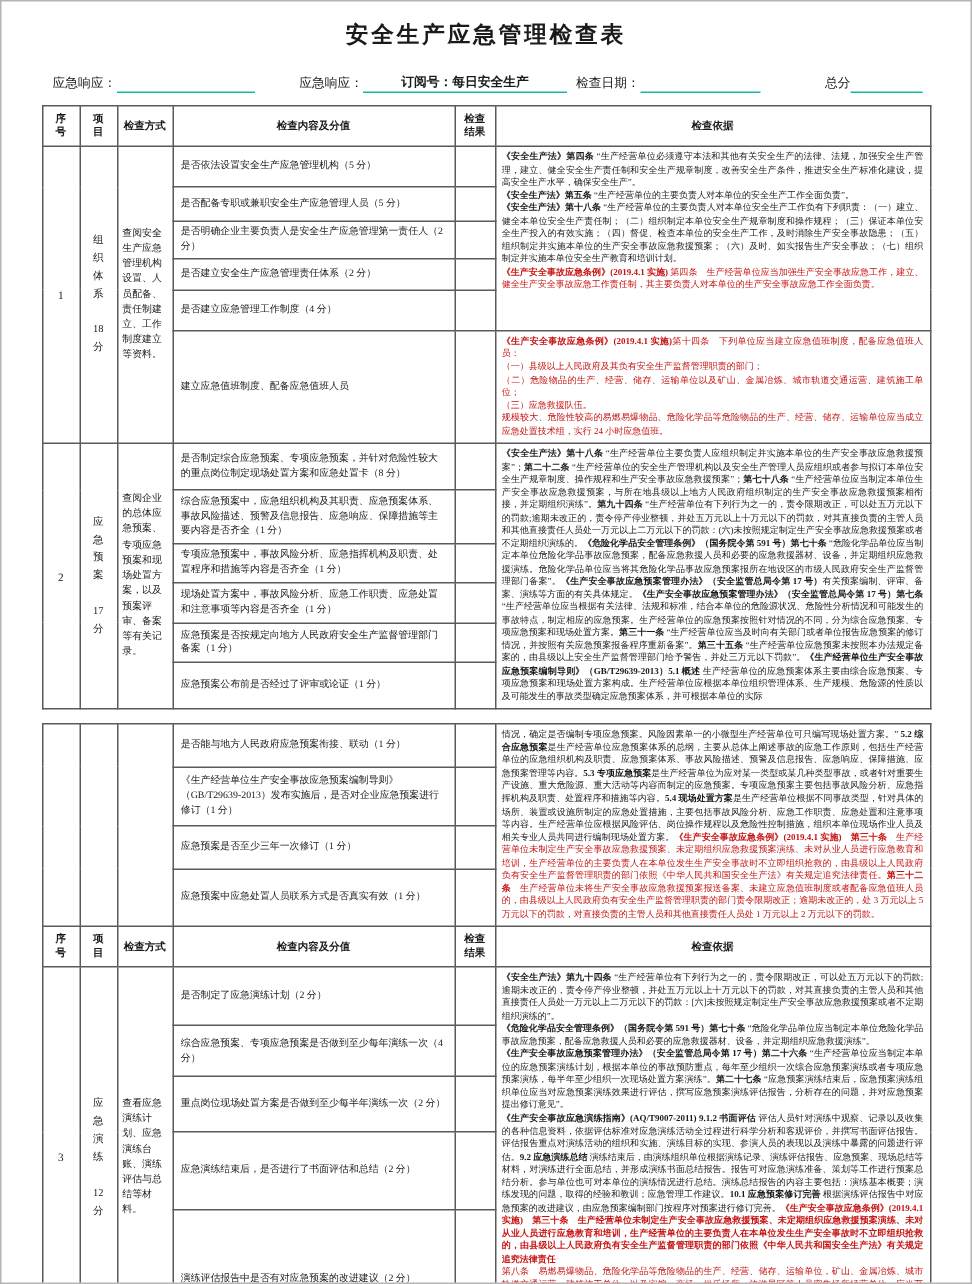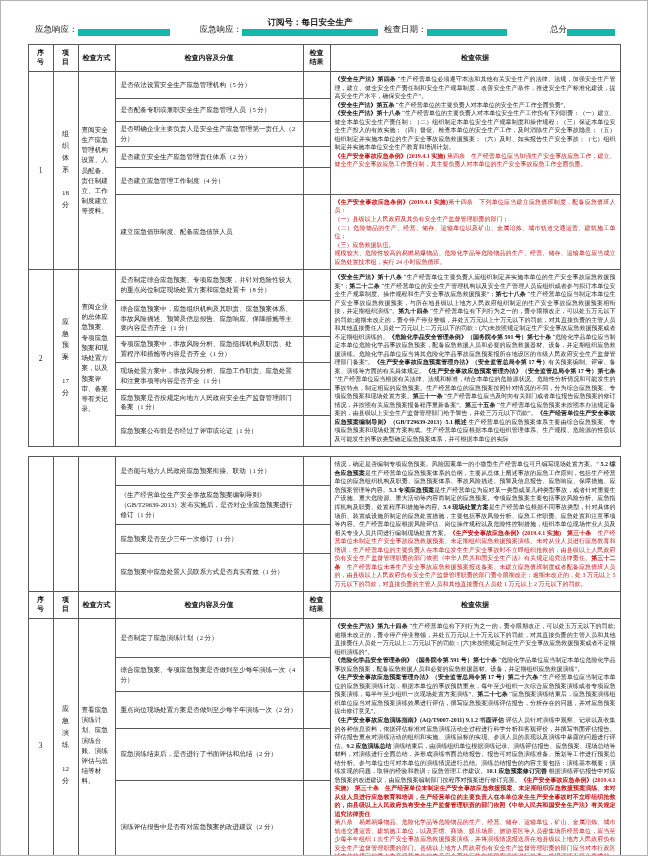--- a/index.html
+++ b/index.html
@@ -1,21 +1,21 @@
 <!DOCTYPE html>
 <html><head>
 <meta charset="utf-8">
 <style>
   html,body{margin:0;padding:0;background:#e8e8e8;}
   .page{width:646px;height:854px;background:#fff;border:1px solid #b5b5b5;margin:0 auto;overflow:hidden;
         font-family:"Liberation Serif","DejaVu Serif",serif;color:#1a1a1a;}
   .title{text-align:center;font-size:15px;font-weight:bold;letter-spacing:2px;padding-top:13px;
          font-family:"Liberation Sans","DejaVu Sans",sans-serif;}
   .info-line{display:flex;align-items:flex-end;font-size:8.5px;margin:16px 18px 8px 34px;white-space:nowrap;}
-  .fill{display:inline-block;border-bottom:7px solid #14b8a6;height:10px;}
+  .fill{display:inline-block;border-bottom:1px solid #14b8a6;height:10px;}
   .fill-unit{width:92px;margin-right:30px;}
   .fill-inspector{min-width:120px;text-align:center;font-weight:bold;height:auto;margin-right:6px;padding:0 8px;}
   .fill-date{width:80px;margin-right:40px;}
   .fill-score{width:48px;}
   .spacer{flex:1;}
   table{border-collapse:collapse;table-layout:fixed;width:592px;margin:0 auto;}
   td,th{border:1px solid #5a5a5a;padding:1px 3px;vertical-align:middle;overflow:hidden;}
   th{font-size:7px;text-align:center;line-height:1.3;padding:4px 1px;}
   td.c-no{text-align:center;font-size:7.5px;}
   td.c-project{text-align:center;font-size:7px;line-height:1.7;white-space:pre-line;}
@@ -24,20 +24,21 @@
   td.c-result{padding:0;}
   td.c-basis{font-size:6px;line-height:1.42;vertical-align:top;padding:3px 4px;white-space:pre-wrap;text-align:justify;}
   .b{font-weight:bold;}
   .r{color:#c61313;}
   .tbl-gap{height:9px;}
 </style>
 </head>
 <body>
 
 <div class="page">
+  <div class="title">安全生产应急管理检查表</div>
 
   <div class="info-line">
     <span>应急响应：</span>
     <span class="fill fill-unit"></span>
     <span>应急响应：</span>
     <span class="fill fill-inspector">订阅号：每日安全生产</span>
     <span>检查日期：</span>
     <span class="fill fill-date"></span>
     <span class="spacer"></span>
     <span>总分</span>

